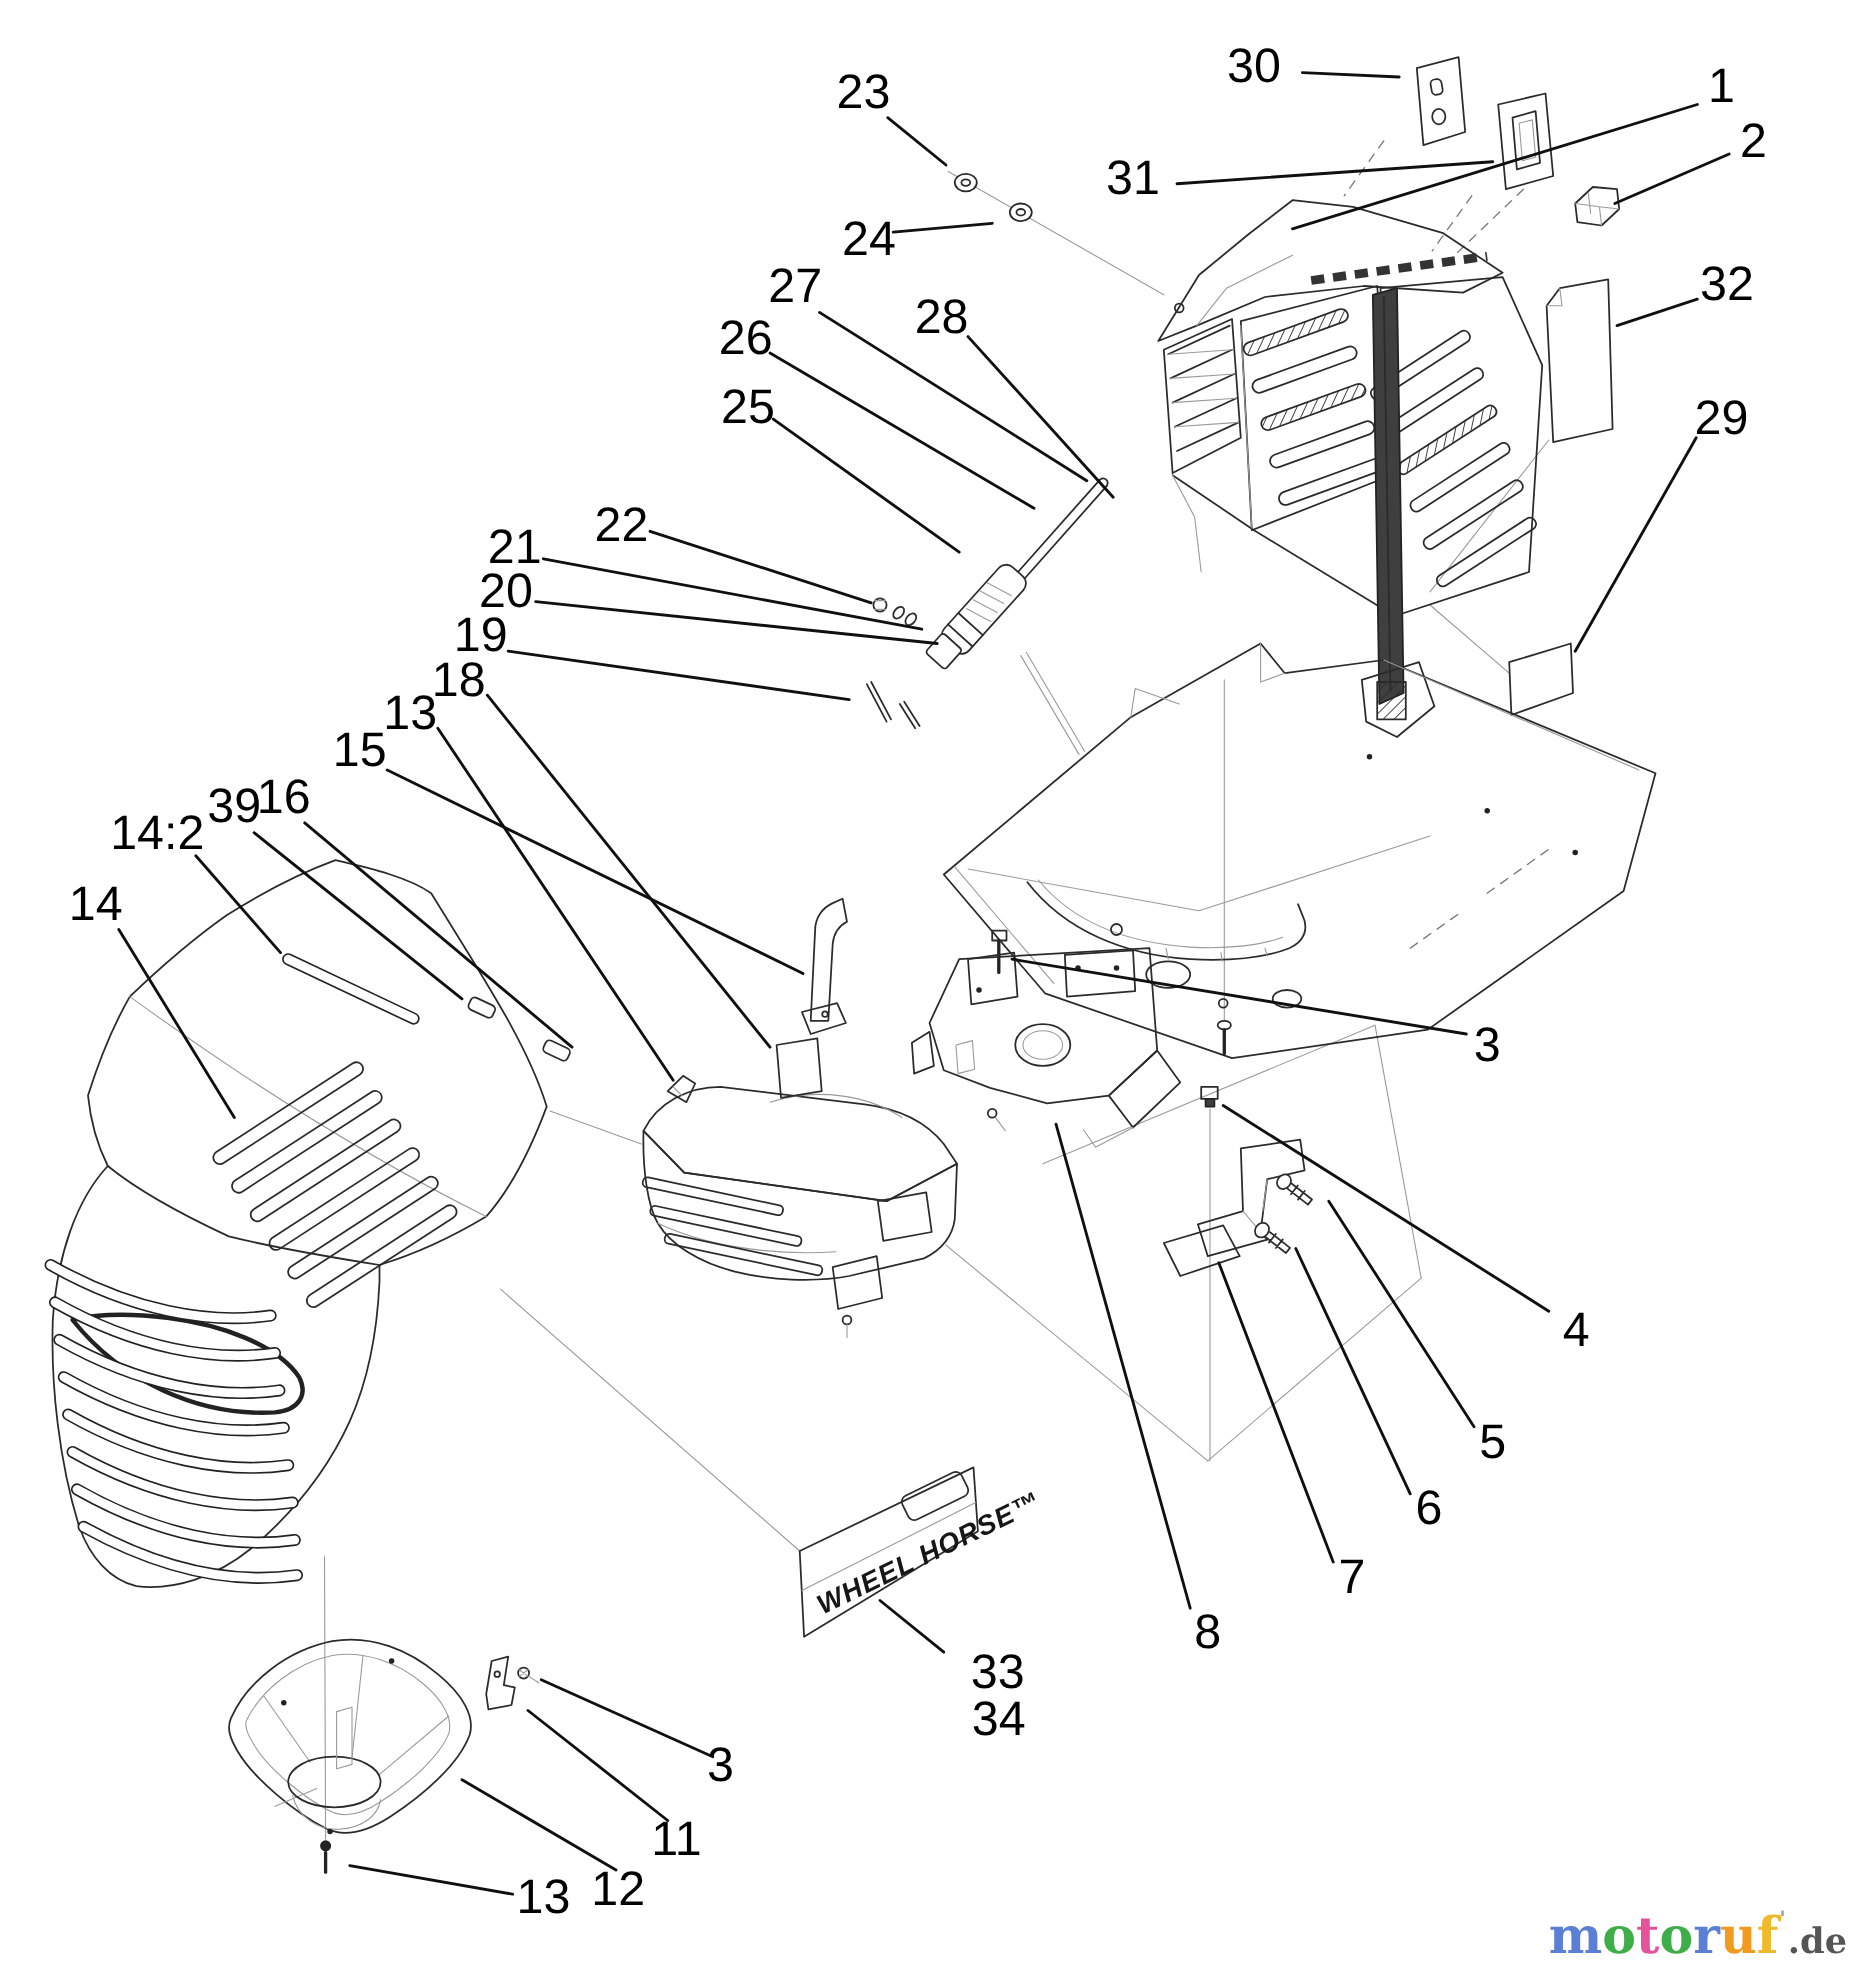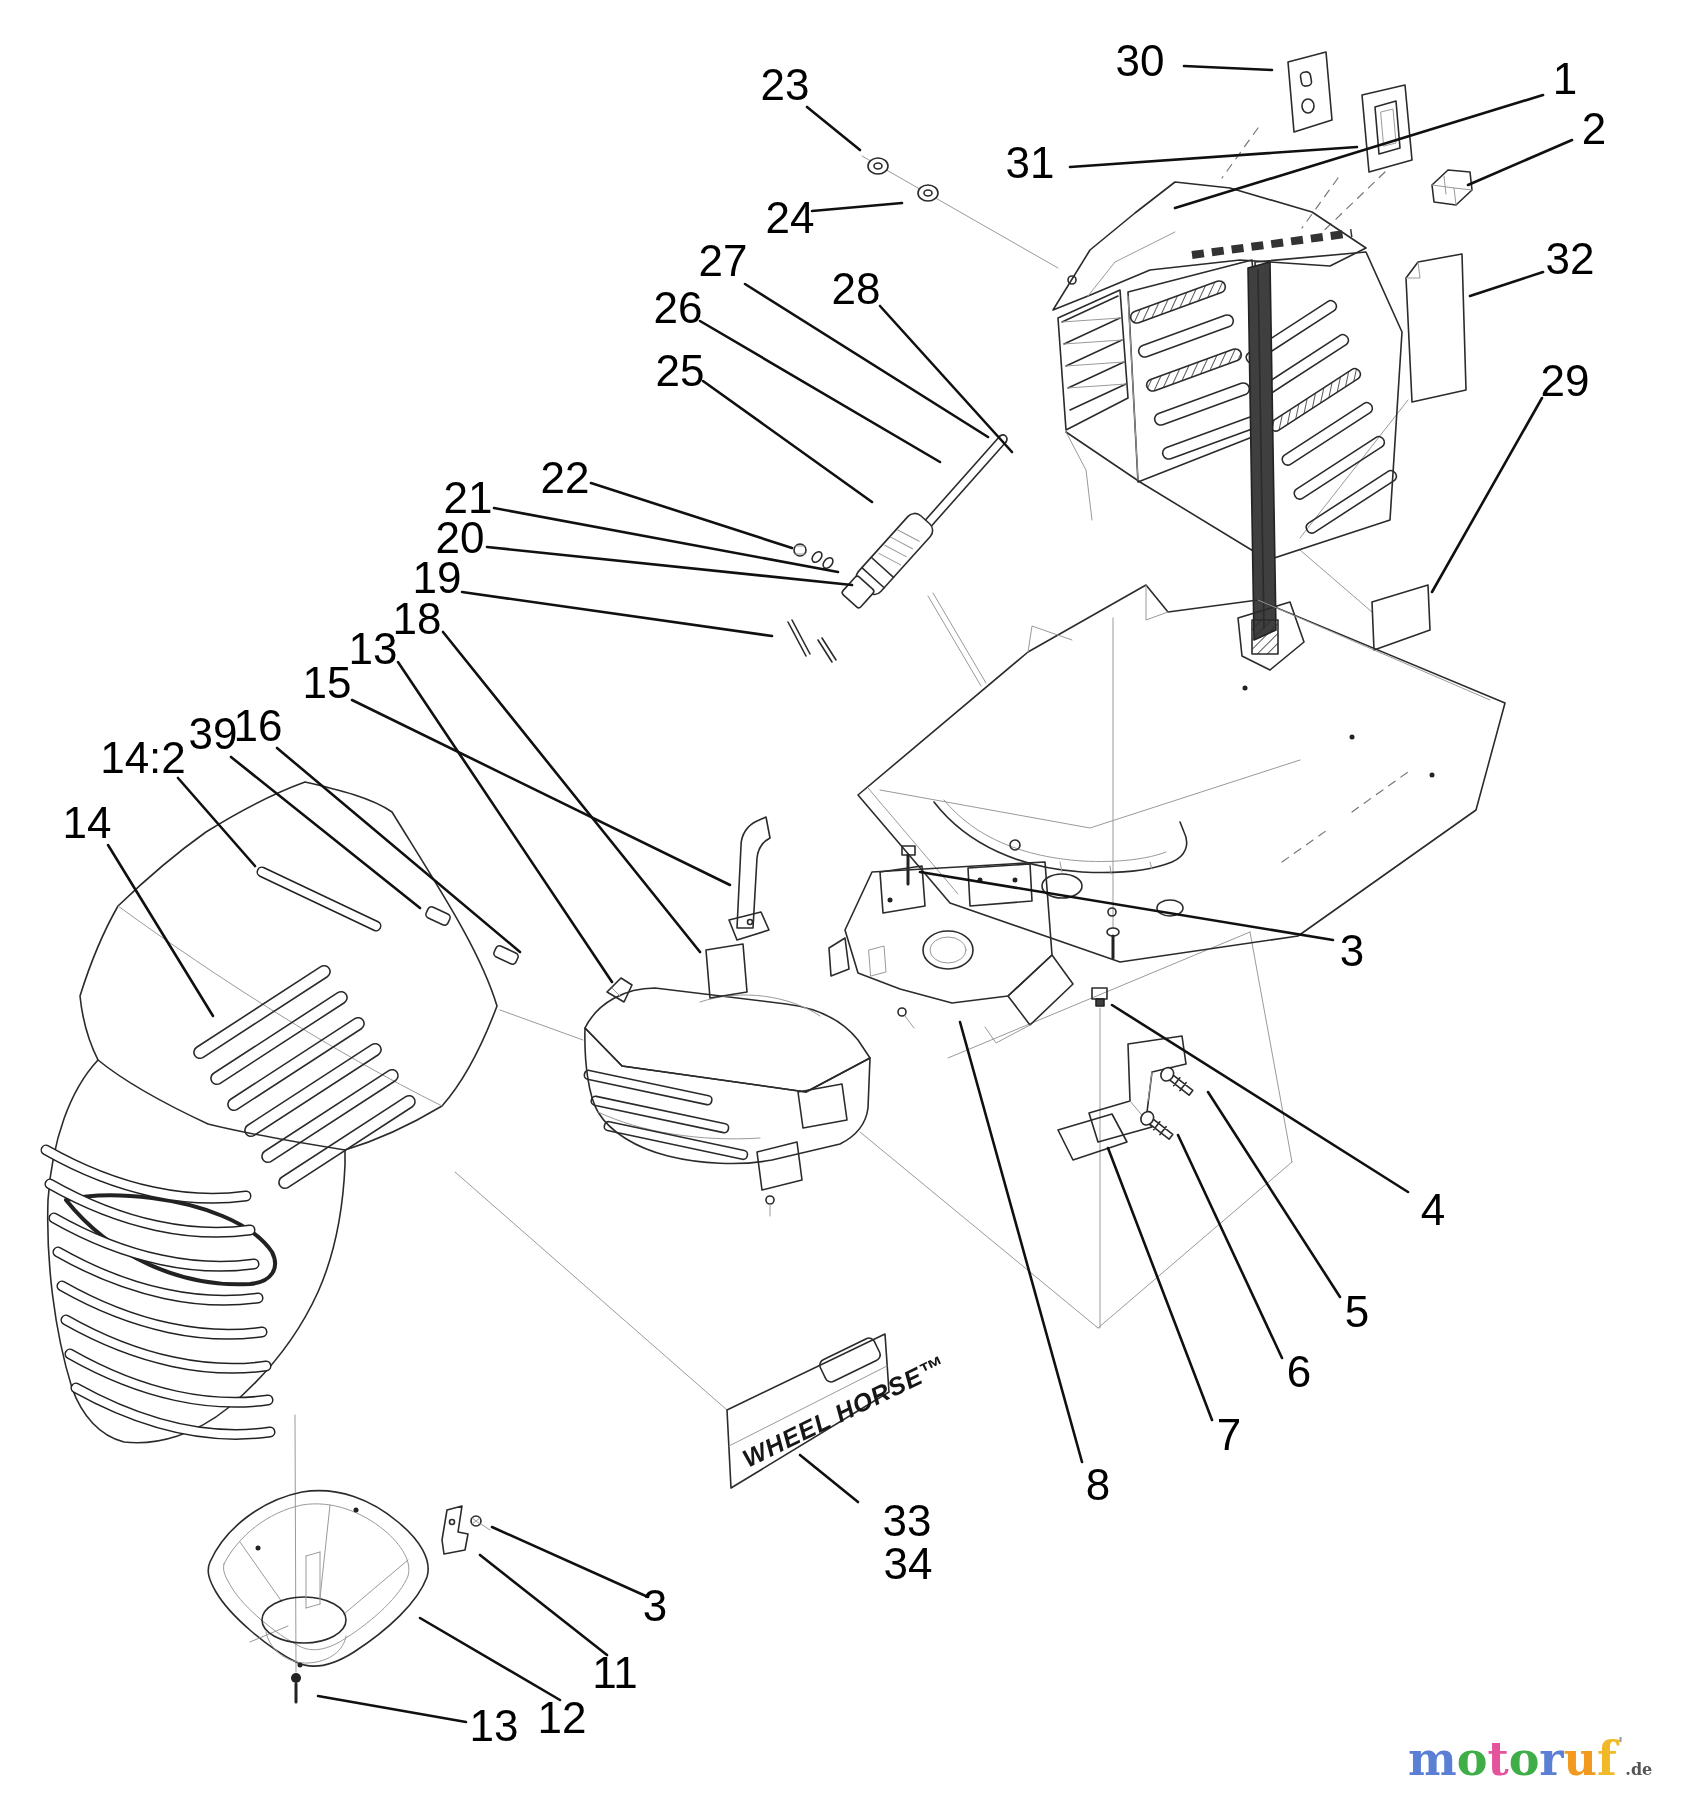--- a/index.html
+++ b/index.html
@@ -29,21 +29,21 @@
     font-family:"Liberation Sans",sans-serif;font-size:44px;fill:#000;
     text-anchor:middle;dominant-baseline:central;
   }
   #diagram .decal-brand{font-family:"Liberation Sans",sans-serif;font-weight:bold;font-style:italic;
     font-size:25px;fill:#161616;letter-spacing:1px;}
   #diagram .decal-badge-text{font-family:"Liberation Sans",sans-serif;font-weight:bold;
     font-size:15px;fill:#ffffff;text-anchor:middle;dominant-baseline:central;letter-spacing:1px;}
 
   .watermark{position:absolute;left:1408px;top:1736px;display:flex;align-items:baseline;
     font-family:"DejaVu Serif",serif;font-weight:bold;font-size:46px;line-height:1;}
-  .watermark .wm-suffix{font-size:16px;margin-left:2px;font-weight:bold;}
+  .watermark .wm-suffix{font-size:32px;margin-left:2px;font-weight:bold;}
   .watermark .wm-small{font-size:18px;align-self:flex-start;margin-left:1px;}
 </style>
 </head>
 <body>
 
 <div class="page">
 <svg id="diagram" viewBox="0 0 1684 1800">
   <defs>
     <pattern id="hatch" width="7" height="7" patternUnits="userSpaceOnUse" patternTransform="rotate(45)">
       <line x1="0" y1="0" x2="0" y2="7" stroke="#555" stroke-width="1.4"></line>

